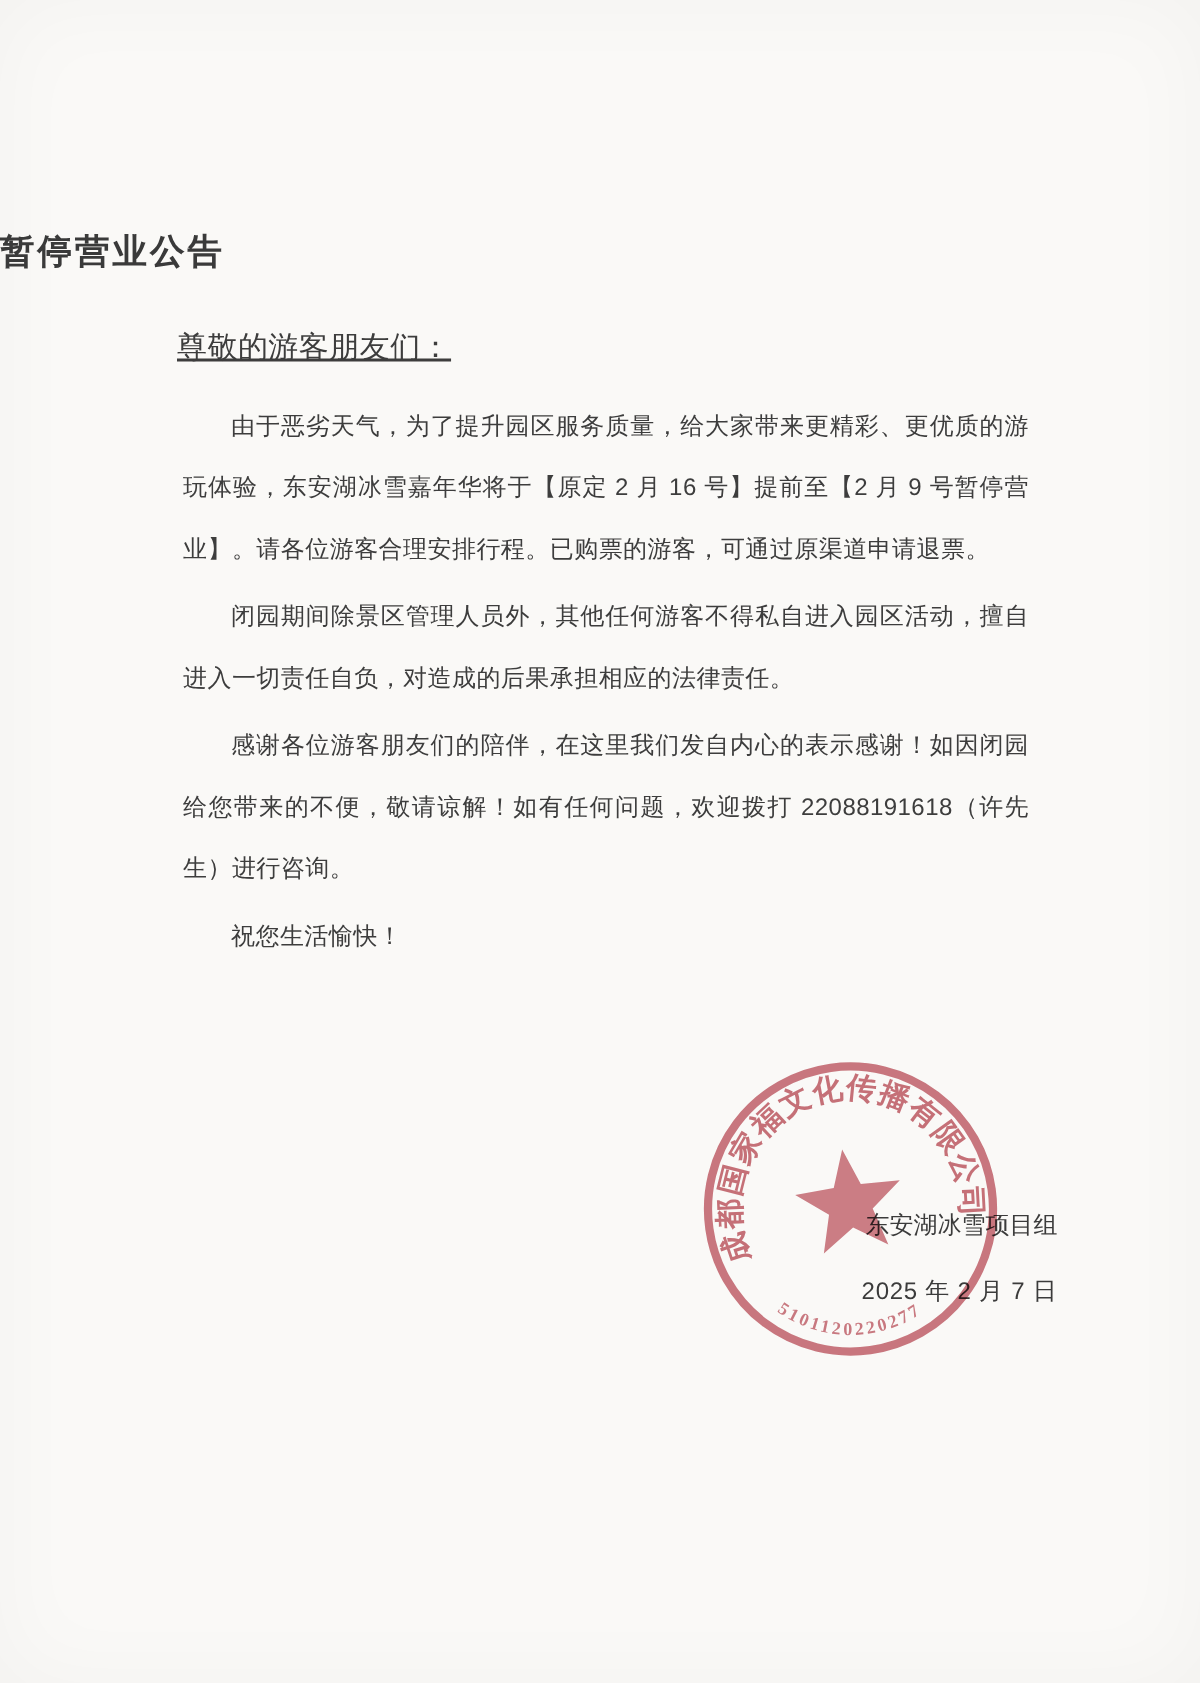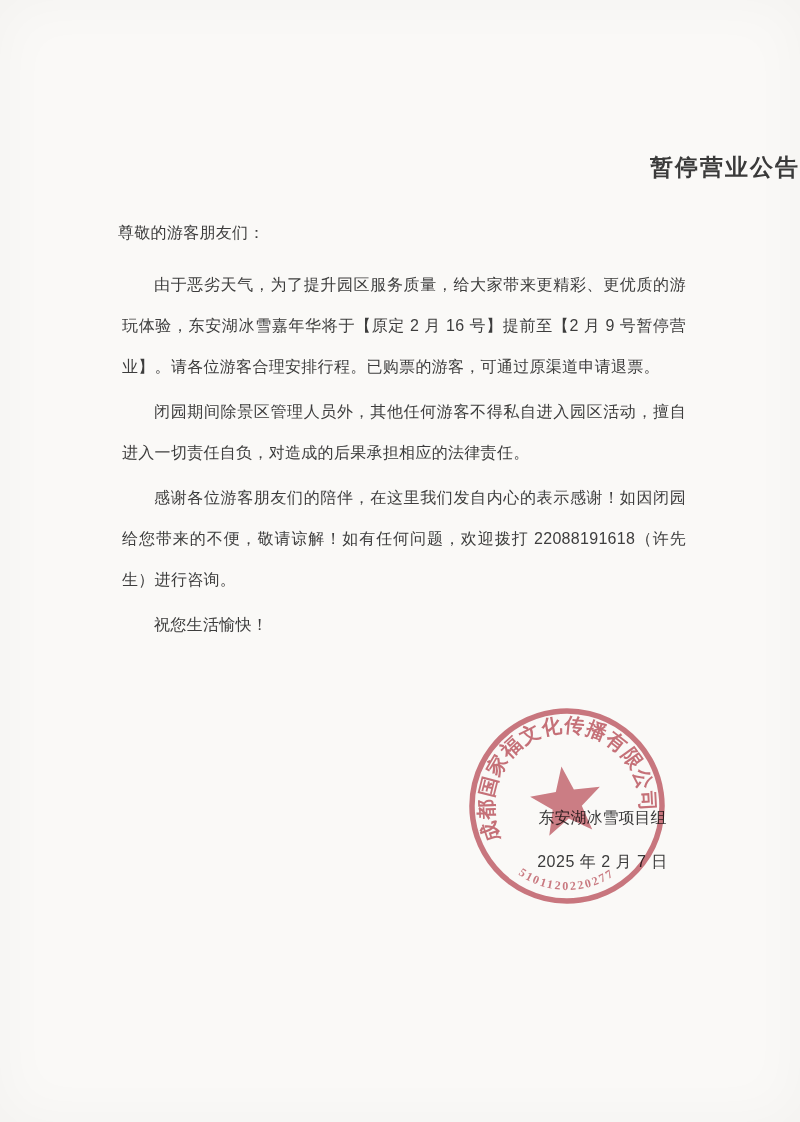--- a/index.html
+++ b/index.html
@@ -11,51 +11,52 @@
     color: #3d3d3d;
     position: relative;
     overflow: hidden;
   }
   .page {
     position: absolute;
     inset: 0;
     box-shadow: inset 0 0 60px rgba(0,0,0,0.03);
   }
   .doc-title {
-    text-align: right;
+    text-align: left;
     font-size: 23px;
     line-height: 30px;
     letter-spacing: 2px;
     font-weight: bold;
     color: #3a3a3a;
     margin: 152px 0 30px 0;
   }
   .content {
     padding: 0 110px 0 118px;
   }
   .salutation {
     margin: 0 0 11px 0;
-    font-size: 16px;
+    font-size: 20px;
     line-height: 41px;
     letter-spacing: 0.3px;
+    text-decoration: underline;
   }
   .para {
     margin: 4px;
     text-indent: 2em;
     font-size: 16px;
     line-height: 41px;
     letter-spacing: 0.3px;
     text-align: justify;
   }
   .sign-block {
     position: absolute;
     top: 806px;
     left: 500px;
     width: 205px;
-    text-align: center;
+    text-align: right;
     font-size: 16px;
     line-height: 24px;
     color: #3b3b3b;
     z-index: 1;
   }
   .sign-date { margin-top: 20px; letter-spacing: 0.5px; }
   .seal {
     position: absolute;
     left: 467px;
     top: 706px;

